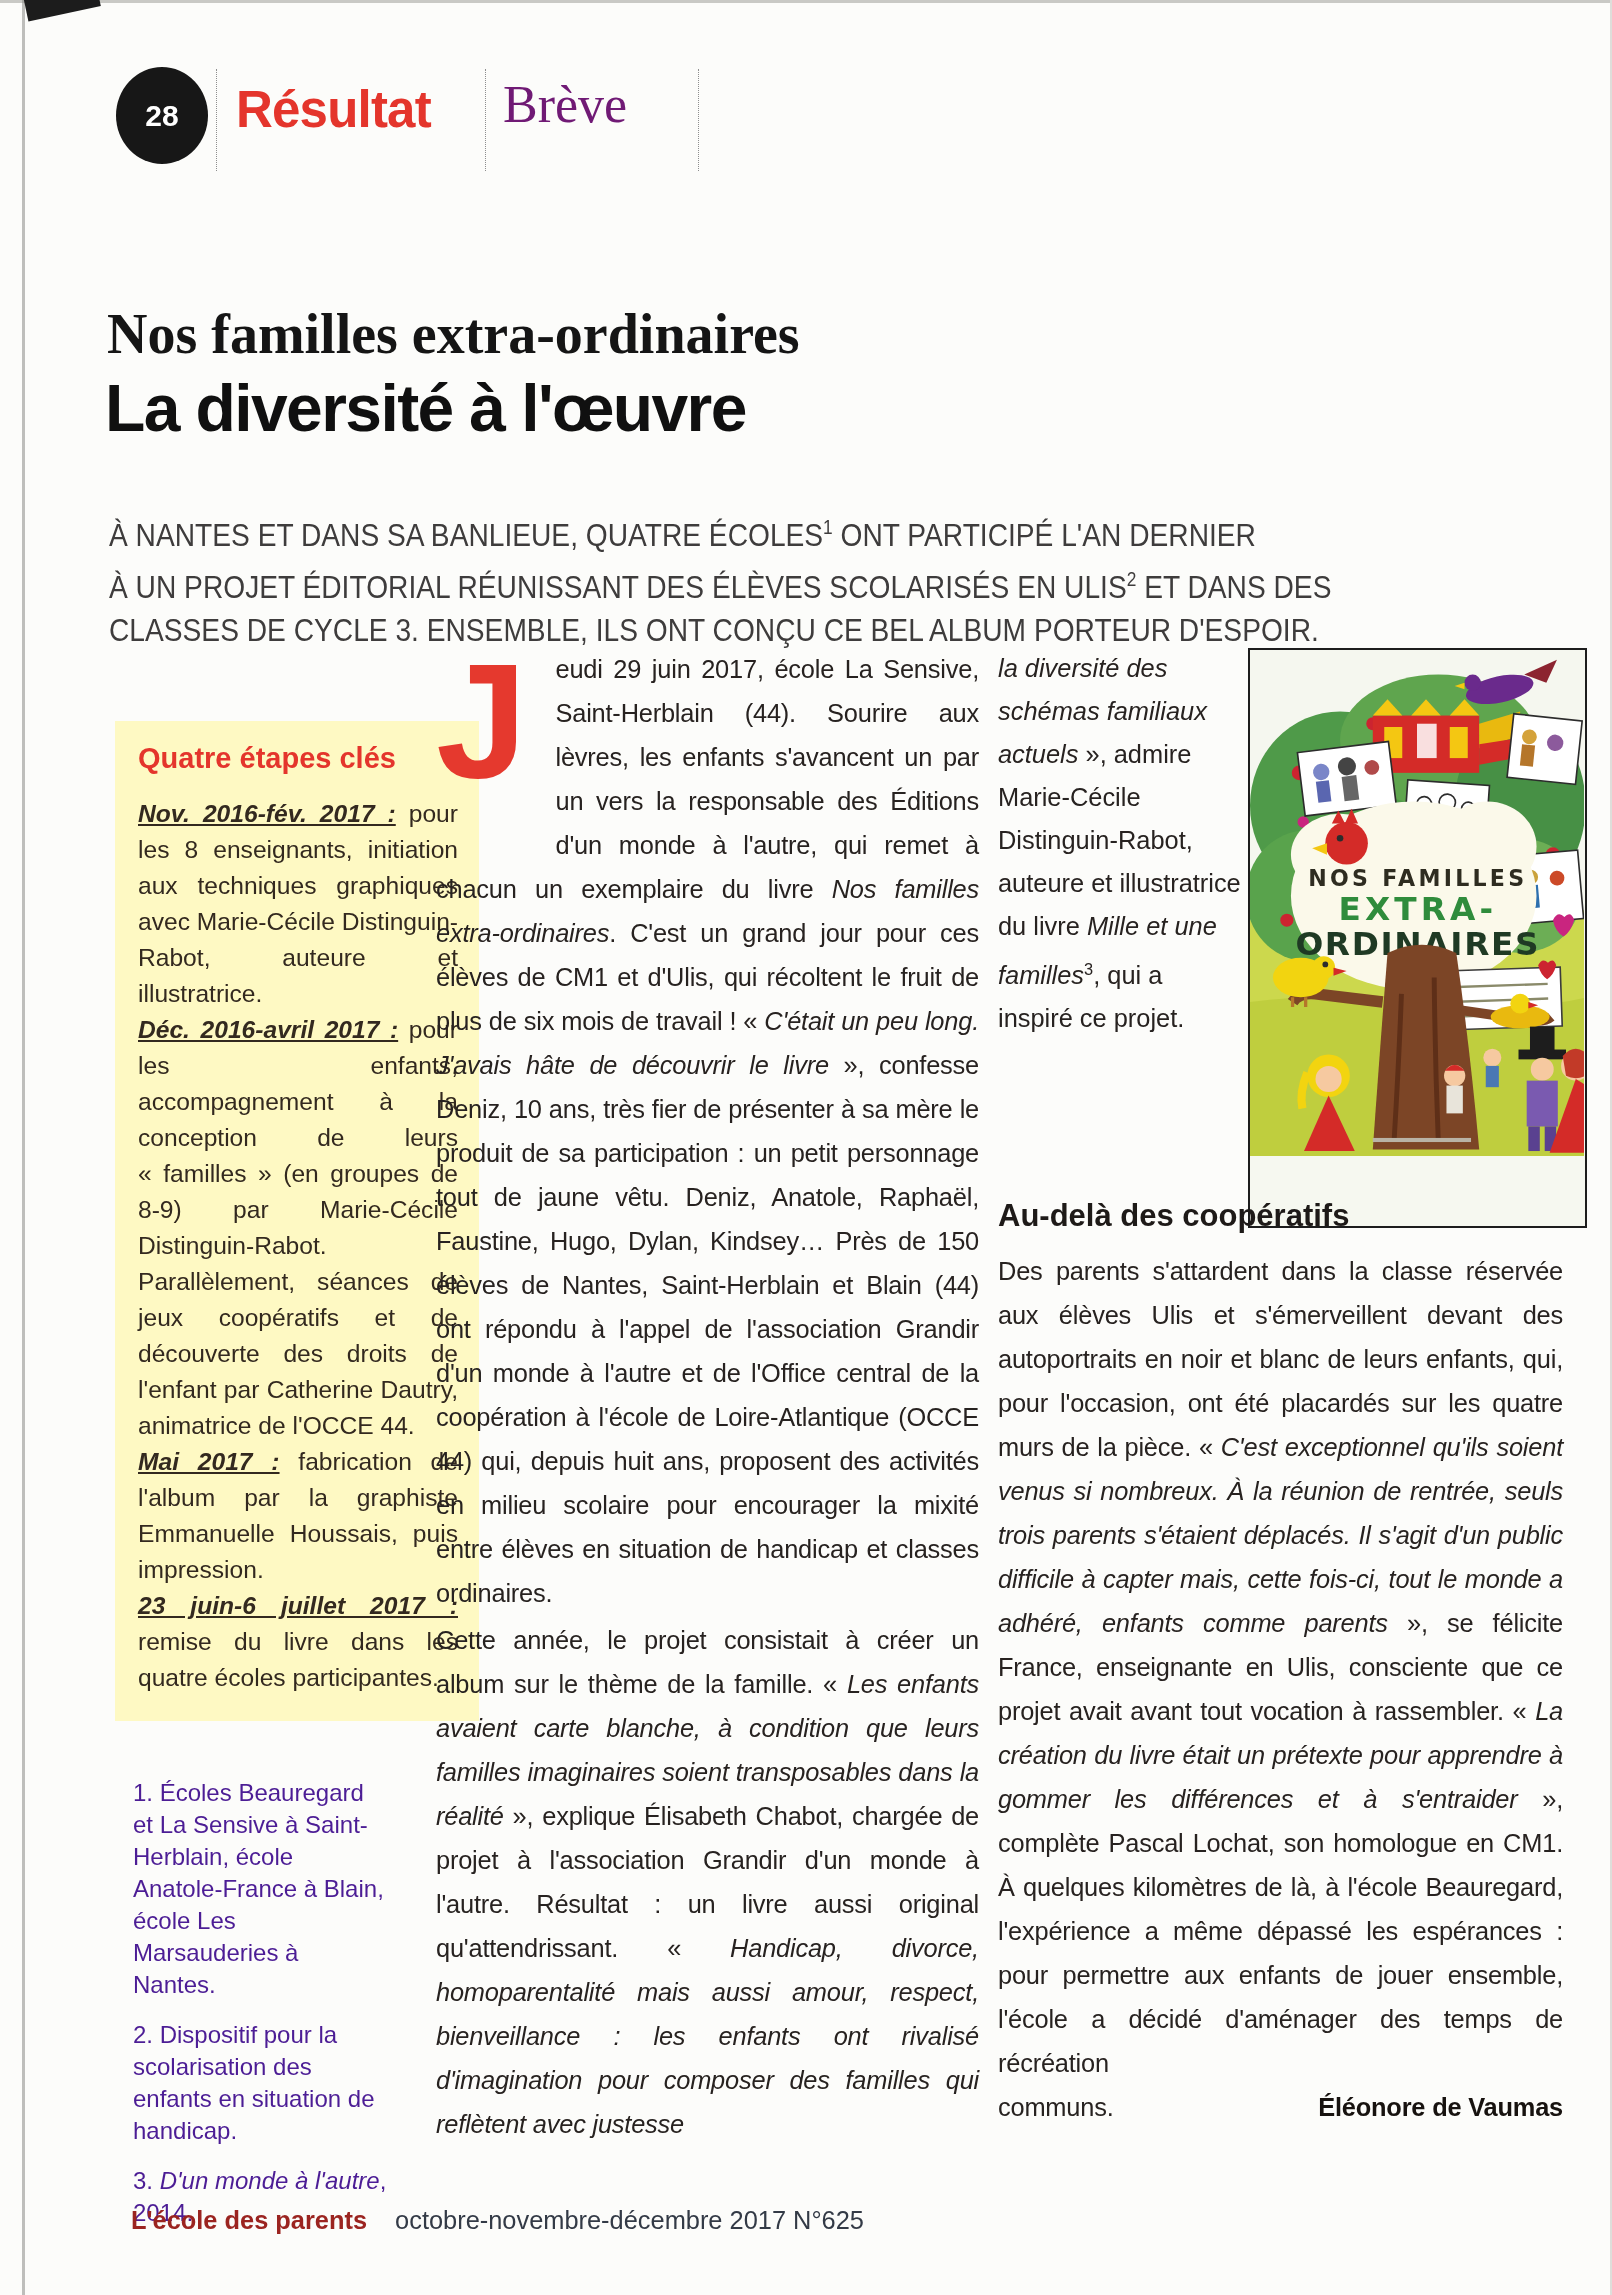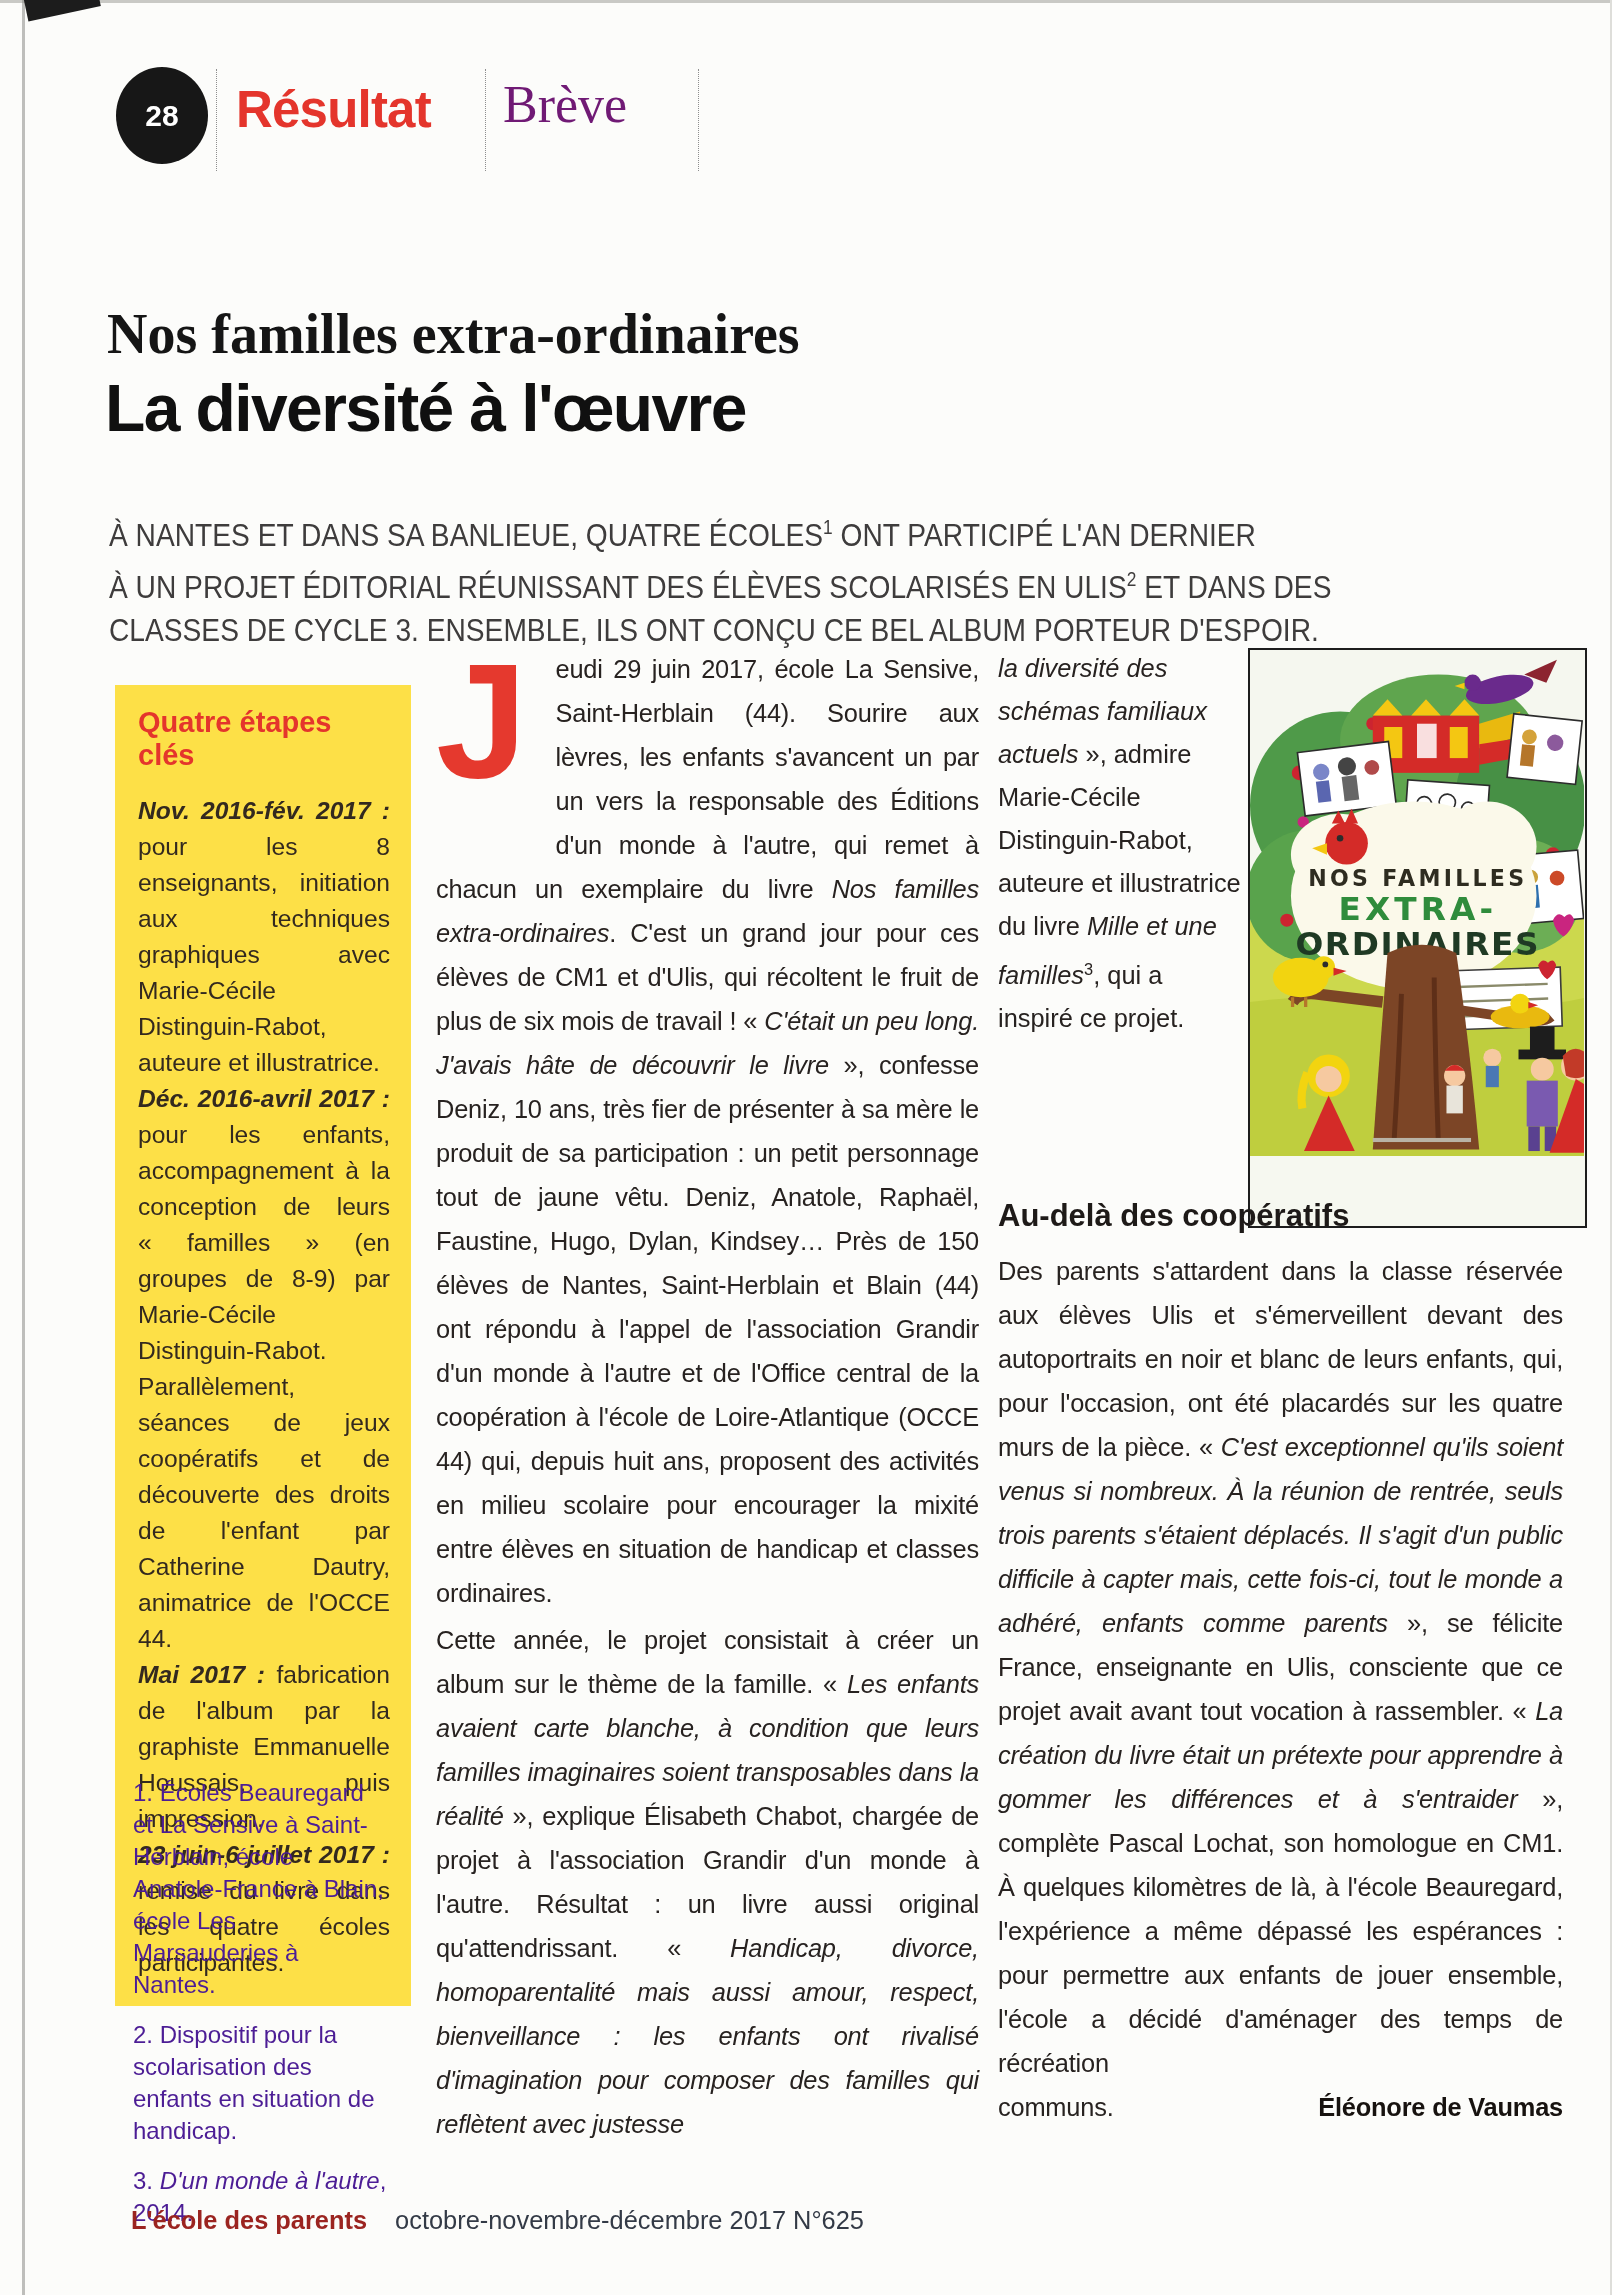--- a/index.html
+++ b/index.html
@@ -40,26 +40,26 @@
   }
   .standfirst{
     position:absolute;left:109px;top:505px;width:1508px;
     font-size:32px;line-height:44px;color:#3e3c3c;font-weight:500;
     transform:scaleX(.88);transform-origin:left top;letter-spacing:0px;
   }
   .standfirst sup{font-size:19.7px;}
 
   
   .sidebar-box{
-    position:absolute;left:115px;top:685px;width:296px;background:#fde047;
+    position:absolute;left:115px;top:721px;width:364px;background:#fef9c3;
     padding:21px 21px 24.6px 23px;box-sizing:border-box;
   }
   .sidebar-title{color:#e4352c;font-size:29px;font-weight:800;margin:0 0 21px 0;}
   .sidebar-step{margin:0;text-align:justify;font-size:24.6px;line-height:36px;color:#33291f;}
-  .sidebar-step .step-date{font-style:italic;font-weight:bold;}
+  .sidebar-step .step-date{font-style:italic;font-weight:bold;text-decoration:underline;}
 
   
   .footnotes{position:absolute;left:133px;top:1769px;width:254px;font-size:24px;line-height:32px;color:#4c1d95;margin-top:8px;}
   .footnote{margin:0 0 18px 0;}
 
   
   .col-mid{position:absolute;left:436px;top:647px;width:543px;}
   .body-par{margin:0;text-align:justify;font-size:25.4px;line-height:44px;color:#272220;letter-spacing:-0.2px;}
   .body-par + .body-par{margin-top:3.3px;}
   .drop-cap{

